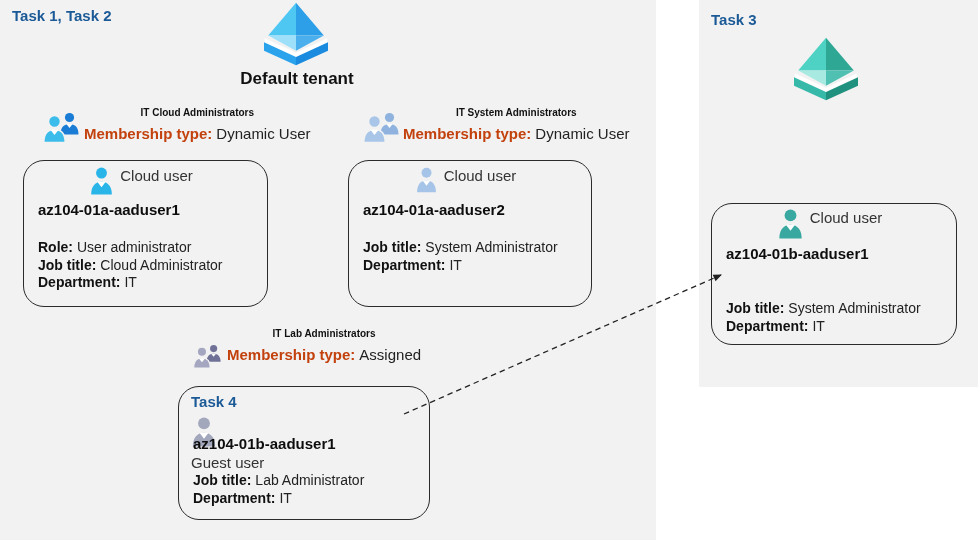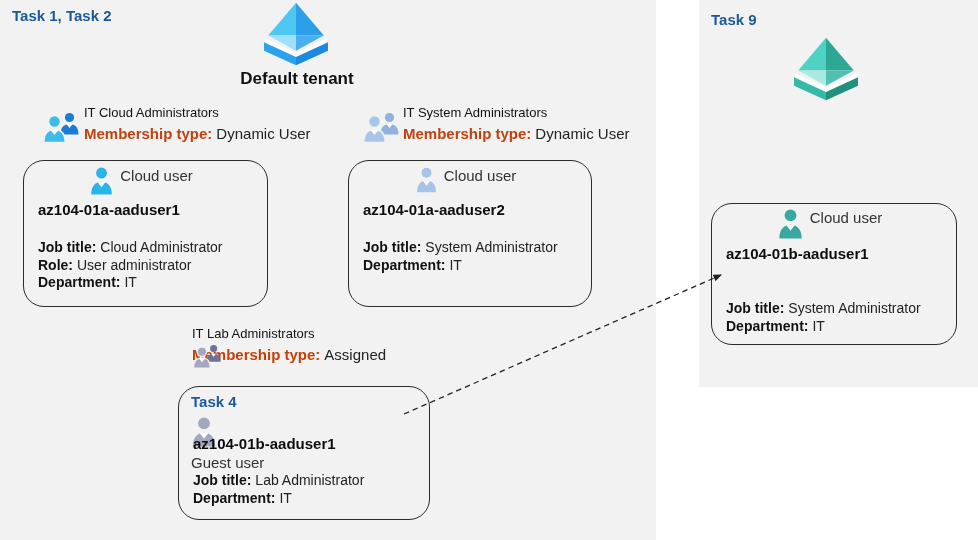--- a/index.html
+++ b/index.html
@@ -15,21 +15,21 @@
   #panel-right{left:699px;top:0;width:279px;height:387px;}
 
   .task-label{position:absolute;font-weight:bold;font-size:15px;color:var(--task-blue,#1b5a97);white-space:nowrap;}
   .tenant-title{position:absolute;font-weight:bold;font-size:17px;color:#111;text-align:center;white-space:nowrap;}
 
   .tenant-icon{position:absolute;}
 
   .group{position:absolute;}
   .group .g-icon{position:absolute;left:0;}
   .group .g-text{white-space:nowrap;}
-  .group .g-title{font-weight:normal;font-size:13px;color:#111;line-height:21px;}
+  .group .g-title{font-weight:bold;font-size:10px;color:#111;line-height:21px;text-align:center;}
   .group .g-membership{font-size:15px;line-height:22px;color:#222;}
   .group .g-membership b{margin-right:4px;color:#c2410c;}
 
   .card{
     position:absolute;border:1.3px solid var(--card-border,#2b2b2b);
     border-radius:21px;background:transparent;box-sizing:border-box;
   }
   .card .header{
     position:absolute;left:0;right:8px;display:flex;align-items:flex-start;
     justify-content:center;gap:7px;font-size:15px;color:#333;
@@ -105,22 +105,22 @@
     <div class="header" style="top:6px;">
       <svg width="23" height="28" viewBox="0 0 24 29">
         <circle cx="12" cy="6.2" r="5.7" style="fill:var(--user-cyan,#29b5e8)"></circle>
         <path d="M1.2,28.5 C1.2,19.5 5.8,15.2 12,15.2 C18.2,15.2 22.8,19.5 22.8,28.5 Z" style="fill:var(--user-cyan,#29b5e8)"></path>
         <polygon points="7.6,15.2 16.4,15.2 12,21" fill="#ffffff"></polygon>
       </svg>
       <span>Cloud user</span>
     </div>
     <div class="username" style="top:40px;">az104-01a-aaduser1</div>
     <div class="attrs" style="top:78px;">
+      <div><b>Role:</b><span>User administrator</span></div>
       <div><b>Job title:</b><span>Cloud Administrator</span></div>
-      <div><b>Role:</b><span>User administrator</span></div>
       <div><b>Department:</b><span>IT</span></div>
     </div>
   </div>
 
   <div class="card" style="left:348px;top:160px;width:244px;height:147px;">
     <div class="header" style="top:6px;">
       <svg width="21" height="26" viewBox="0 0 24 29">
         <circle cx="12" cy="6.2" r="5.7" style="fill:var(--user-paleblue,#a6c4e7)"></circle>
         <path d="M1.2,28.5 C1.2,19.5 5.8,15.2 12,15.2 C18.2,15.2 22.8,19.5 22.8,28.5 Z" style="fill:var(--user-paleblue,#a6c4e7)"></path>
         <polygon points="7.6,15.2 16.4,15.2 12,21" fill="#ffffff"></polygon>
@@ -140,21 +140,21 @@
         <circle cx="26.5" cy="7" r="4.6"></circle>
         <path d="M17.5,24 C17.5,17 21,13.6 26.5,13.6 C32,13.6 35.5,17 35.5,24 Z"></path>
       </g>
       <polygon points="23.4,13.6 29.6,13.6 26.5,17.6" fill="#ffffff"></polygon>
       <g style="fill:var(--grp3-front,#a5a7c0);stroke:var(--panel-bg,#f2f2f2);stroke-width:1.6">
         <circle cx="11.5" cy="11" r="6"></circle>
         <path d="M0.8,32 C0.8,23 5.2,19 11.5,19 C17.8,19 22.2,23 22.2,32 Z"></path>
       </g>
       <polygon points="7.4,19.3 15.6,19.3 11.5,24.6" fill="#ffffff"></polygon>
     </svg>
-    <div class="g-text" style="">
+    <div class="g-text" style="margin-left:35px;">
       <div class="g-title">IT Lab Administrators</div>
       <div class="g-membership"><b>Membership type:</b><span>Assigned</span></div>
     </div>
   </div>
 
   <div class="card" style="left:178px;top:386px;width:252px;height:134px;">
     <div class="header left-align" style="top:6px;flex-direction:column;">
       <span class="task-inline">Task 4</span>
       <svg width="26" height="30" viewBox="0 0 24 29">
         <circle cx="12" cy="6.2" r="5.7" style="fill:var(--user-gray,#a3a7bc)"></circle>
@@ -163,21 +163,21 @@
       </svg>
       <span>Guest user</span>
     </div>
     <div class="username" style="top:48px;">az104-01b-aaduser1</div>
     <div class="attrs" style="top:85px;">
       <div><b>Job title:</b><span>Lab Administrator</span></div>
       <div><b>Department:</b><span>IT</span></div>
     </div>
   </div>
 
-  <div class="task-label" style="left:711px;top:11px;">Task 9</div>
+  <div class="task-label" style="left:711px;top:11px;">Task 3</div>
 
   <svg class="tenant-icon" style="left:790px;top:37px;" width="72" height="64" viewBox="0 0 100 92">
     <polygon points="50,1 10,48 50,48" style="fill:var(--ad-teal-ul,#4ed2c4)"></polygon>
     <polygon points="50,1 90,48 50,48" style="fill:var(--ad-teal-ur,#2ea795)"></polygon>
     <polygon points="10,48 50,48 50,70" style="fill:var(--ad-teal-ll,#a8eae2)"></polygon>
     <polygon points="90,48 50,48 50,70" style="fill:var(--ad-teal-lr,#4fc0b2)"></polygon>
     <polygon points="5,52 50,73 95,52 95,63 50,84 5,63" fill="#ffffff"></polygon>
     <polygon points="4,58 50,79 50,91 4,70" style="fill:var(--ad-teal-base-l,#37b9a9)"></polygon>
     <polygon points="96,58 50,79 50,91 96,70" style="fill:var(--ad-teal-base-r,#21917f)"></polygon>
   </svg>

